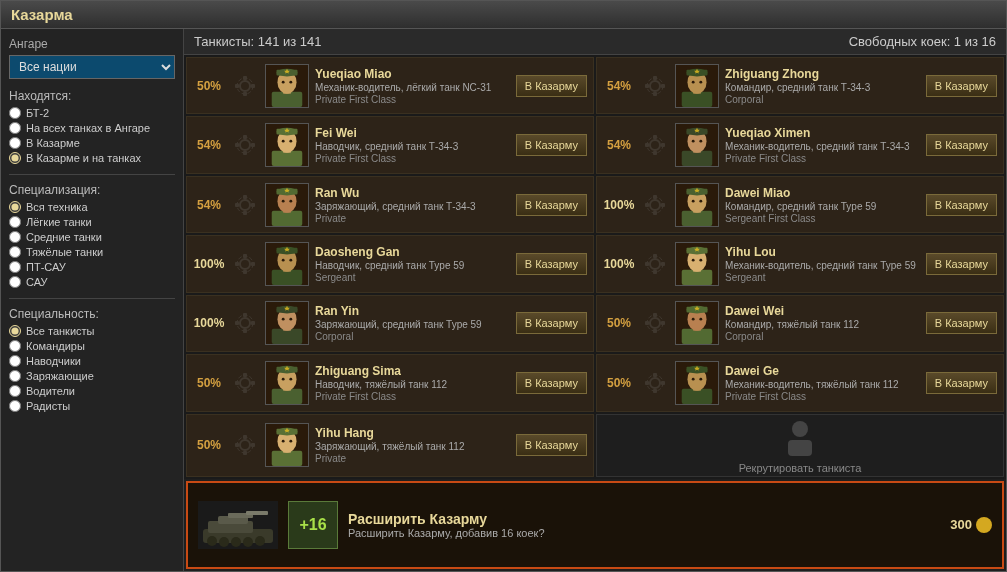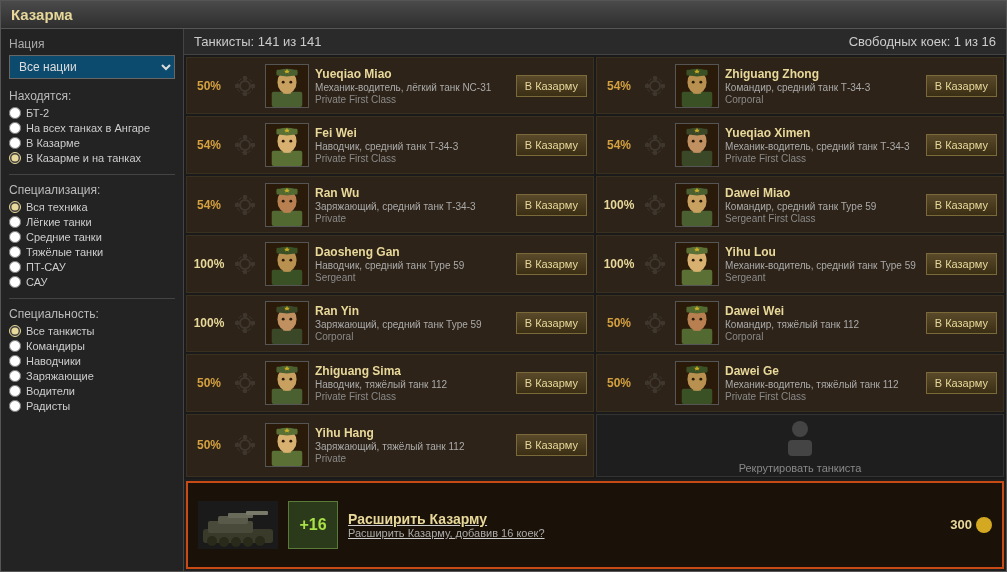--- a/index.html
+++ b/index.html
@@ -260,21 +260,20 @@
       height: 48px;
       background: #1a1a1a;
       display: flex;
       align-items: center;
       justify-content: center;
       flex-shrink: 0;
     }
 
     .expand-text {
       flex: 1;
-      text-decoration: underline;
     }
 
     .expand-title {
       font-size: 14px;
       font-weight: bold;
       color: #e8d89a;
     }
 
     .expand-desc {
       font-size: 11px;
@@ -303,21 +302,21 @@
 <body>
 
 <div class="window">
   <div class="title-bar">
     <span>Казарма</span>
   </div>
 
   <div class="content">
 
     <div class="sidebar">
-      <div class="sidebar-label">Нация</div>
+      <div class="sidebar-label">Ангаре</div>
       <select class="nation-select">
         <option>Все нации</option>
       </select>
 
       <div class="sidebar-section">
         <div class="sidebar-section-title">Находятся:</div>
         <div class="radio-group">
           <label class="radio-item">
             <input type="radio" name="location" style="">
             <span>БТ-2</span>

